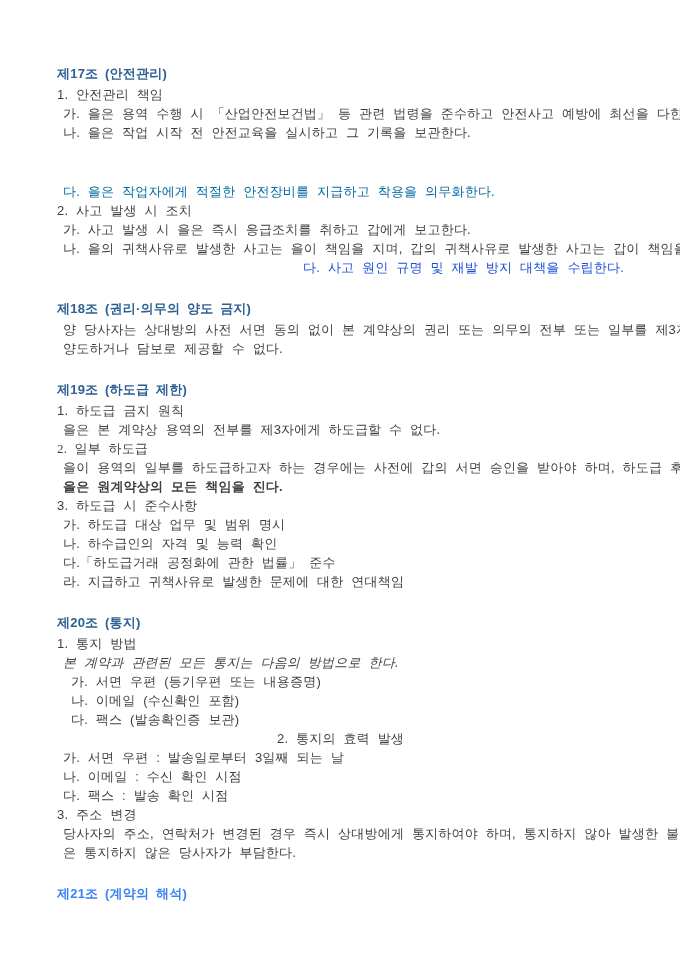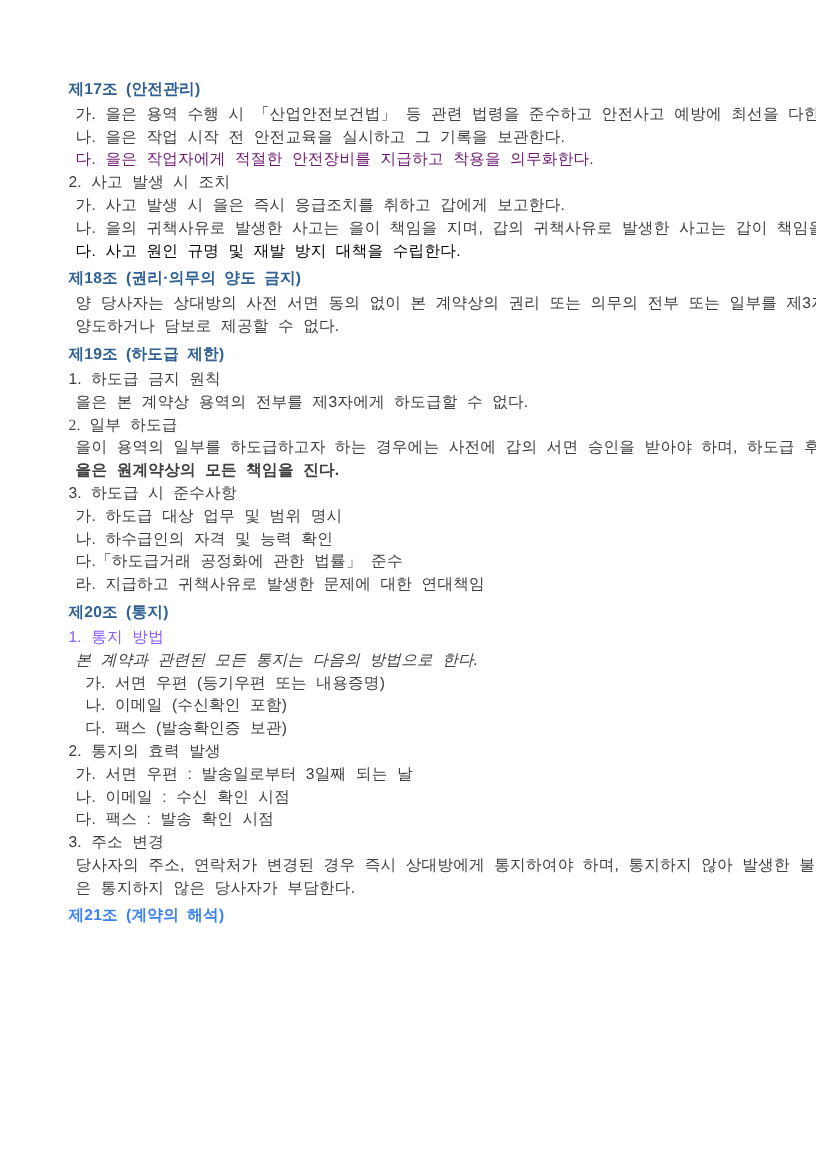--- a/index.html
+++ b/index.html
@@ -14,21 +14,21 @@
     font-family: "Liberation Sans", "DejaVu Sans", sans-serif;
   }
   .page {
     box-sizing: border-box;
     width: 680px;
     height: 778px;
     padding: 64px 56px 0 57px;
     background: #ffffff;
   }
   .section {
-    margin-top: 4px;
+    margin-top: 22px;
   }
   .section:first-child {
     margin-top: 0;
   }
   .section-heading {
     font-size: 13px;
     line-height: 19px;
     font-weight: bold;
     letter-spacing: 0.2px;
     word-spacing: 3px;
@@ -46,27 +46,28 @@
   .indent-1 { padding-left: 6px; }
   .indent-2 { padding-left: 14px; }
 </style>
 </head>
 <body>
 
 <div class="page">
   <div id="document-content">
       <div class="section">
         <div class="section-heading" style="color: rgb(46, 96, 148);">제17조  (안전관리)</div>
+        <div class="doc-line indent-0" style="color: rgb(63, 63, 63);">1.  안전관리  책임</div>
         <div class="doc-line indent-1" style="color: rgb(63, 63, 63);">가.  을은  용역  수행  시 「산업안전보건법」 등  관련  법령을  준수하고  안전사고  예방에  최선을  다한다.</div>
         <div class="doc-line indent-1" style="color: rgb(63, 63, 63);">나.  을은  작업  시작  전  안전교육을  실시하고  그  기록을  보관한다.</div>
-        <div class="doc-line indent-1" style="color: #701a75;">다.  을은  작업자에게  적절한  안전장비를  지급하고  착용을  의무화한다.</div>
+        <div class="doc-line indent-1" style="color: #0369a1; margin-top: 40px;">다.  을은  작업자에게  적절한  안전장비를  지급하고  착용을  의무화한다.</div>
         <div class="doc-line indent-0" style="color: rgb(63, 63, 63);">2.  사고  발생  시  조치</div>
         <div class="doc-line indent-1" style="color: rgb(63, 63, 63);">가.  사고  발생  시  을은  즉시  응급조치를  취하고  갑에게  보고한다.</div>
         <div class="doc-line indent-1" style="color: rgb(63, 63, 63);">나.  을의  귀책사유로  발생한  사고는  을이  책임을  지며,  갑의  귀책사유로  발생한  사고는  갑이  책임을  진다.</div>
-        <div class="doc-line indent-1" style="color: #000000;">다.  사고  원인  규명  및  재발  방지  대책을  수립한다.</div>
+        <div class="doc-line indent-1" style="color: #1d4ed8; text-align: right;">다.  사고  원인  규명  및  재발  방지  대책을  수립한다.</div>
       </div>
       <div class="section">
         <div class="section-heading" style="color: rgb(46, 96, 148);">제18조  (권리·의무의  양도  금지)</div>
         <div class="doc-line indent-1" style="color: rgb(63, 63, 63);">양  당사자는  상대방의  사전  서면  동의  없이  본  계약상의  권리  또는  의무의  전부  또는  일부를  제3자에게</div>
         <div class="doc-line indent-1" style="color: rgb(63, 63, 63);">양도하거나  담보로  제공할  수  없다.</div>
       </div>
       <div class="section">
         <div class="section-heading" style="color: rgb(46, 96, 148);">제19조  (하도급  제한)</div>
         <div class="doc-line indent-0" style="color: rgb(63, 63, 63);">1.  하도급  금지  원칙</div>
         <div class="doc-line indent-1" style="color: rgb(63, 63, 63);">을은  본  계약상  용역의  전부를  제3자에게  하도급할  수  없다.</div>
@@ -74,26 +75,26 @@
         <div class="doc-line indent-1" style="color: rgb(63, 63, 63);">을이  용역의  일부를  하도급하고자  하는  경우에는  사전에  갑의  서면  승인을  받아야  하며,  하도급  후에도</div>
         <div class="doc-line indent-1" style="color: rgb(63, 63, 63); font-weight: bold;">을은  원계약상의  모든  책임을  진다.</div>
         <div class="doc-line indent-0" style="color: rgb(63, 63, 63);">3.  하도급  시  준수사항</div>
         <div class="doc-line indent-1" style="color: rgb(63, 63, 63);">가.  하도급  대상  업무  및  범위  명시</div>
         <div class="doc-line indent-1" style="color: rgb(63, 63, 63);">나.  하수급인의  자격  및  능력  확인</div>
         <div class="doc-line indent-1" style="color: rgb(63, 63, 63);">다.「하도급거래  공정화에  관한  법률」 준수</div>
         <div class="doc-line indent-1" style="color: rgb(63, 63, 63);">라.  지급하고  귀책사유로  발생한  문제에  대한  연대책임</div>
       </div>
       <div class="section">
         <div class="section-heading" style="color: rgb(46, 96, 148);">제20조  (통지)</div>
-        <div class="doc-line indent-0" style="color: #8b5cf6;">1.  통지  방법</div>
+        <div class="doc-line indent-0" style="color: #404040;">1.  통지  방법</div>
         <div class="doc-line indent-1" style="color: rgb(63, 63, 63); font-style: italic;">본  계약과  관련된  모든  통지는  다음의  방법으로  한다.</div>
         <div class="doc-line indent-2" style="color: rgb(63, 63, 63);">가.  서면  우편  (등기우편  또는  내용증명)</div>
         <div class="doc-line indent-2" style="color: rgb(63, 63, 63);">나.  이메일  (수신확인  포함)</div>
         <div class="doc-line indent-2" style="color: rgb(63, 63, 63);">다.  팩스  (발송확인증  보관)</div>
-        <div class="doc-line indent-0" style="color: rgb(63, 63, 63);">2.  통지의  효력  발생</div>
+        <div class="doc-line indent-0" style="color: rgb(63, 63, 63); text-align: center;">2.  통지의  효력  발생</div>
         <div class="doc-line indent-1" style="color: rgb(63, 63, 63);">가.  서면  우편  :  발송일로부터  3일째  되는  날</div>
         <div class="doc-line indent-1" style="color: rgb(63, 63, 63);">나.  이메일  :  수신  확인  시점</div>
         <div class="doc-line indent-1" style="color: rgb(63, 63, 63);">다.  팩스  :  발송  확인  시점</div>
         <div class="doc-line indent-0" style="color: rgb(63, 63, 63);">3.  주소  변경</div>
         <div class="doc-line indent-1" style="color: rgb(63, 63, 63);">당사자의  주소,  연락처가  변경된  경우  즉시  상대방에게  통지하여야  하며,  통지하지  않아  발생한  불이익</div>
         <div class="doc-line indent-1" style="color: rgb(63, 63, 63);">은  통지하지  않은  당사자가  부담한다.</div>
       </div>
       <div class="section">
         <div class="section-heading" style="color: #3b82f6;">제21조  (계약의  해석)</div>
       </div>

